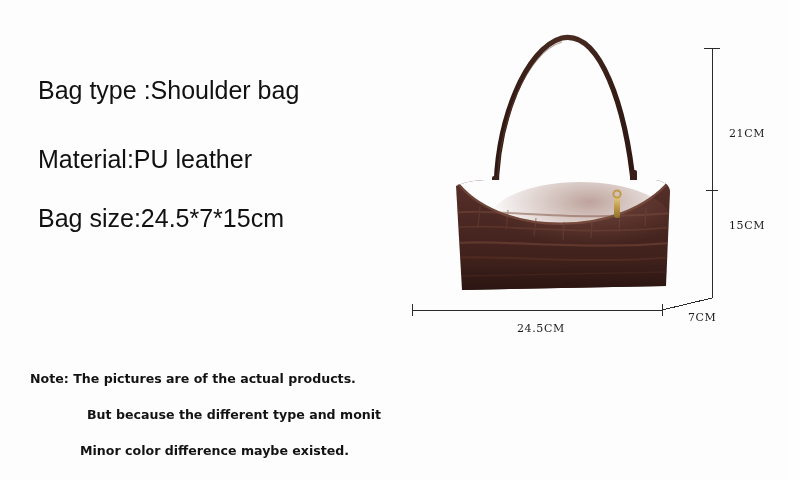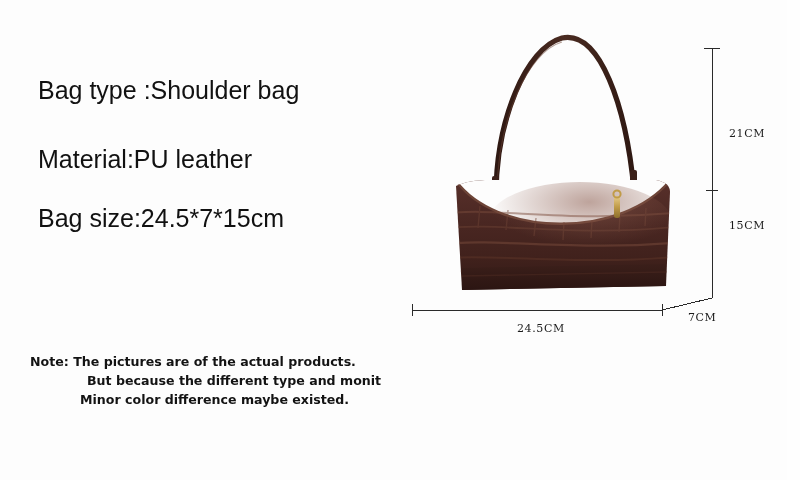--- a/index.html
+++ b/index.html
@@ -47,20 +47,21 @@
     top: 352px;
     width: 420px;
   }
   .note-line {
     color: #131313;
     font-family: "DejaVu Sans", sans-serif;
     font-size: 12.6px;
     font-weight: bold;
     line-height: 19px;
     white-space: nowrap;
+    margin-top: 17px;
   }
   .note-line.i1 { padding-left: 0px; }
   .note-line.i2 { padding-left: 57px; }
   .note-line.i3 { padding-left: 50px; }
   .note-line.i4 { padding-left: 50px; }
   .note-line.i5 { padding-left: 54px; }
 
   
   #product-photo {
     position: absolute;

